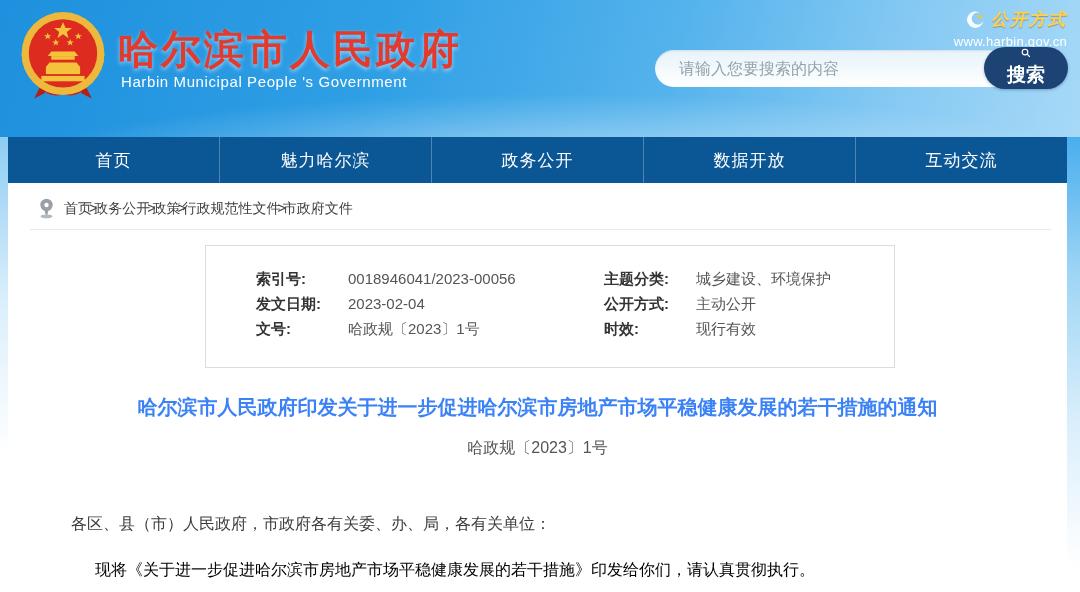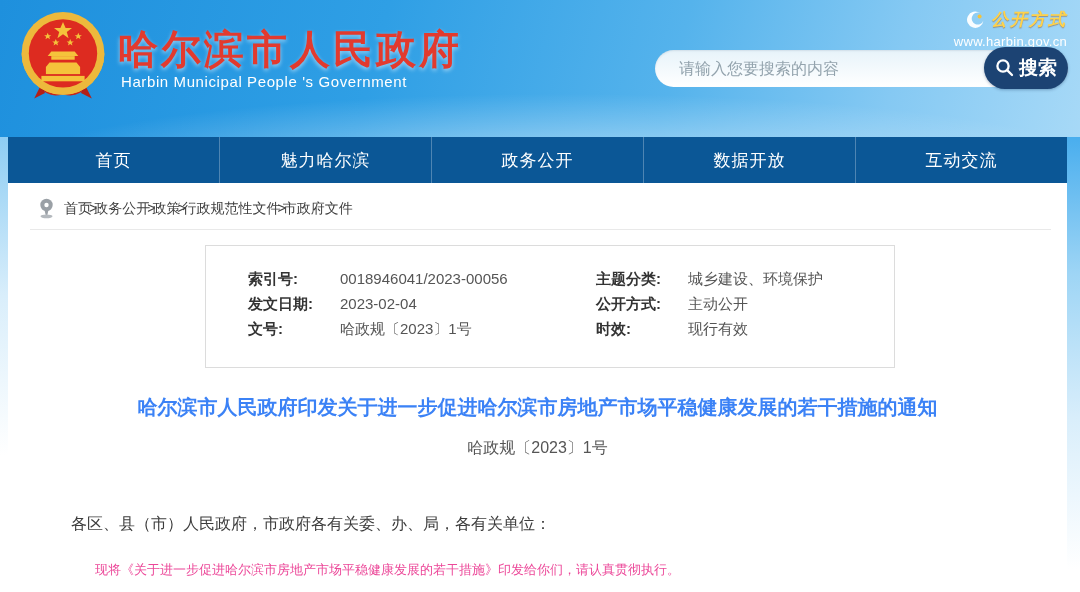--- a/index.html
+++ b/index.html
@@ -34,21 +34,21 @@
     position:absolute;left:0;top:3px;width:413px;height:37px;border:none;border-radius:19px;
     background:linear-gradient(#e7f3fa,#ffffff);padding:0 100px 0 24px;font-size:16px;color:#333;
     box-sizing:border-box;outline:none;box-shadow:inset 0 1px 2px rgba(0,40,80,.10);
     font-family:"Liberation Sans",sans-serif;
   }
   .search-input::placeholder{color:#93a3ad;}
   .search-btn{
     position:absolute;right:0;top:0;width:84px;height:42px;border:none;border-radius:21px;
     background:#1c4373;color:#ffffff;font-size:19px;font-weight:bold;cursor:pointer;
     display:flex;align-items:center;justify-content:center;gap:4px;
-    font-family:"Liberation Sans",sans-serif;box-shadow:0 1px 3px rgba(0,30,70,.3);
+    font-family:"Liberation Sans",sans-serif;box-shadow:0 1px 3px rgba(0,30,70,.3);flex-direction:column;
   }
   
   .nav{position:absolute;left:8px;top:137px;width:1059px;height:46px;background:#0b5796;display:flex;z-index:3;}
   .nav-item{
     flex:1;display:flex;align-items:center;justify-content:center;color:#ffffff;
     font-size:17px;letter-spacing:1px;cursor:pointer;
   }
   .nav-item + .nav-item{border-left:1px solid rgba(255,255,255,.28);}
   
   .left-strip{
@@ -68,30 +68,30 @@
   .crumb{cursor:pointer;}
   .crumb-sep{color:#404040;margin:0 -3px;}
   .breadcrumb-line{border-bottom:1px solid #e9e9e9;margin:0 16px 0 22px;}
   .meta-box{
     width:690px;margin:15px 0 0 197px;border:1px solid #dcdcdc;
     padding:20px 0 26px 0;box-sizing:border-box;display:flex;background:#ffffff;
   }
   .meta-col{display:flex;flex-direction:column;}
   .meta-col.left{width:390px;padding-left:42px;box-sizing:border-box;}
   .meta-col.right{flex:1;}
-  .meta-row{display:flex;font-size:15px;line-height:25px;}
+  .meta-row{display:flex;font-size:15px;line-height:25px;margin-left:8px;}
   .meta-label{font-weight:bold;color:#333333;width:92px;flex:none;}
   .meta-value{color:#555555;}
   .article-title{
     margin-top:26px;padding:0 45px;text-align:center;
     font-size:20px;font-weight:bold;color:#3b82f6;line-height:27px;
   }
   .doc-number{margin-top:17px;text-align:center;font-size:16px;color:#555555;}
   .salutation{margin-top:53px;padding:0 40px 0 63px;font-size:16px;color:#3d3d3d;line-height:24px;}
-  .body-para{margin-top:22px;padding:0 42px 0 63px;text-indent:24px;font-size:13px;color:#ec4899;line-height:24px;font-family:Liberation Serif, serif;}
+  .body-para{margin-top:22px;padding:0 42px 0 63px;text-indent:24px;font-size:16px;color:#000000;line-height:24px;font-family:Liberation Serif, serif;}
 </style>
 </head>
 <body>
 
 <div class="header">
   <svg class="emblem" viewBox="0 0 100 104">
     <defs>
       <polygon id="st" points="0,-10 2.9,-3.1 10,-3.1 4.2,1.2 6.2,8.1 0,3.8 -6.2,8.1 -4.2,1.2 -10,-3.1 -2.9,-3.1"></polygon>
     </defs>
     <path d="M22,84 Q35,99 50,93 Q65,99 78,84 L72,76 Q50,88 28,76 Z" fill="#c8251c"></path>

